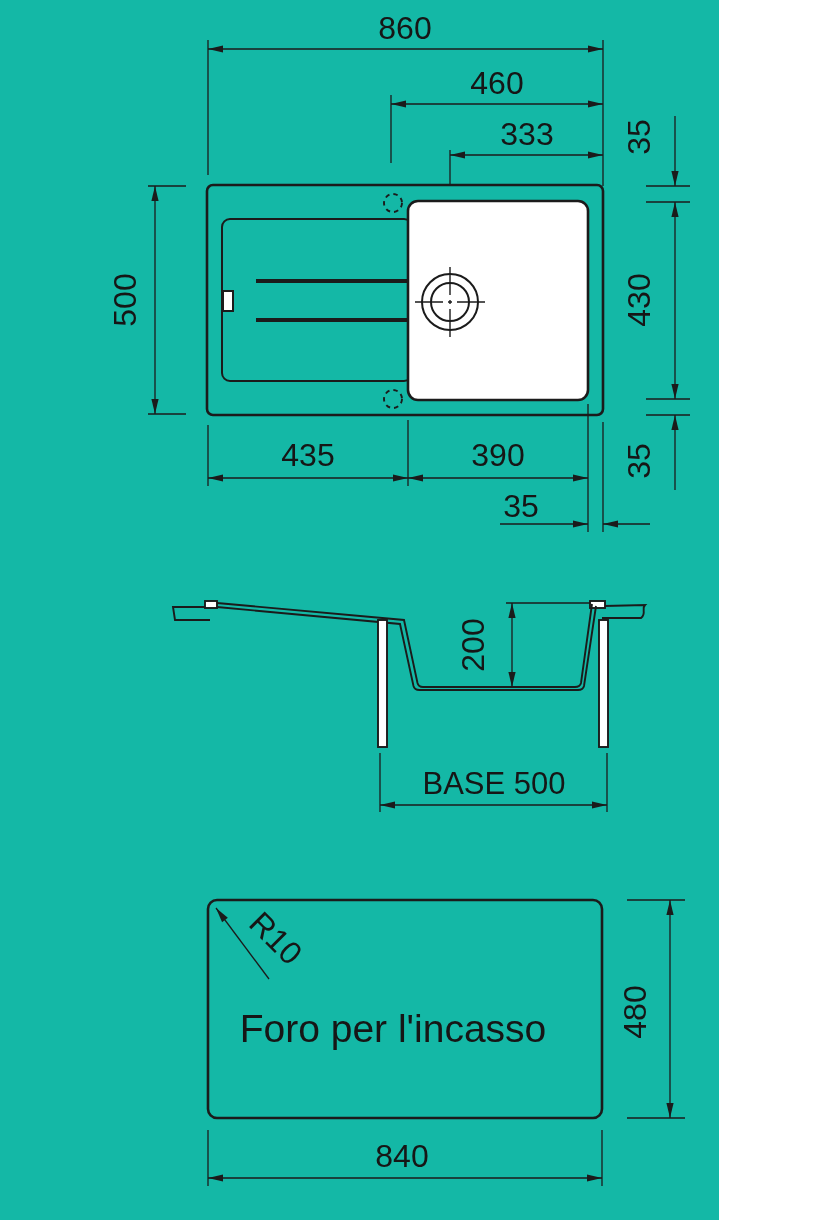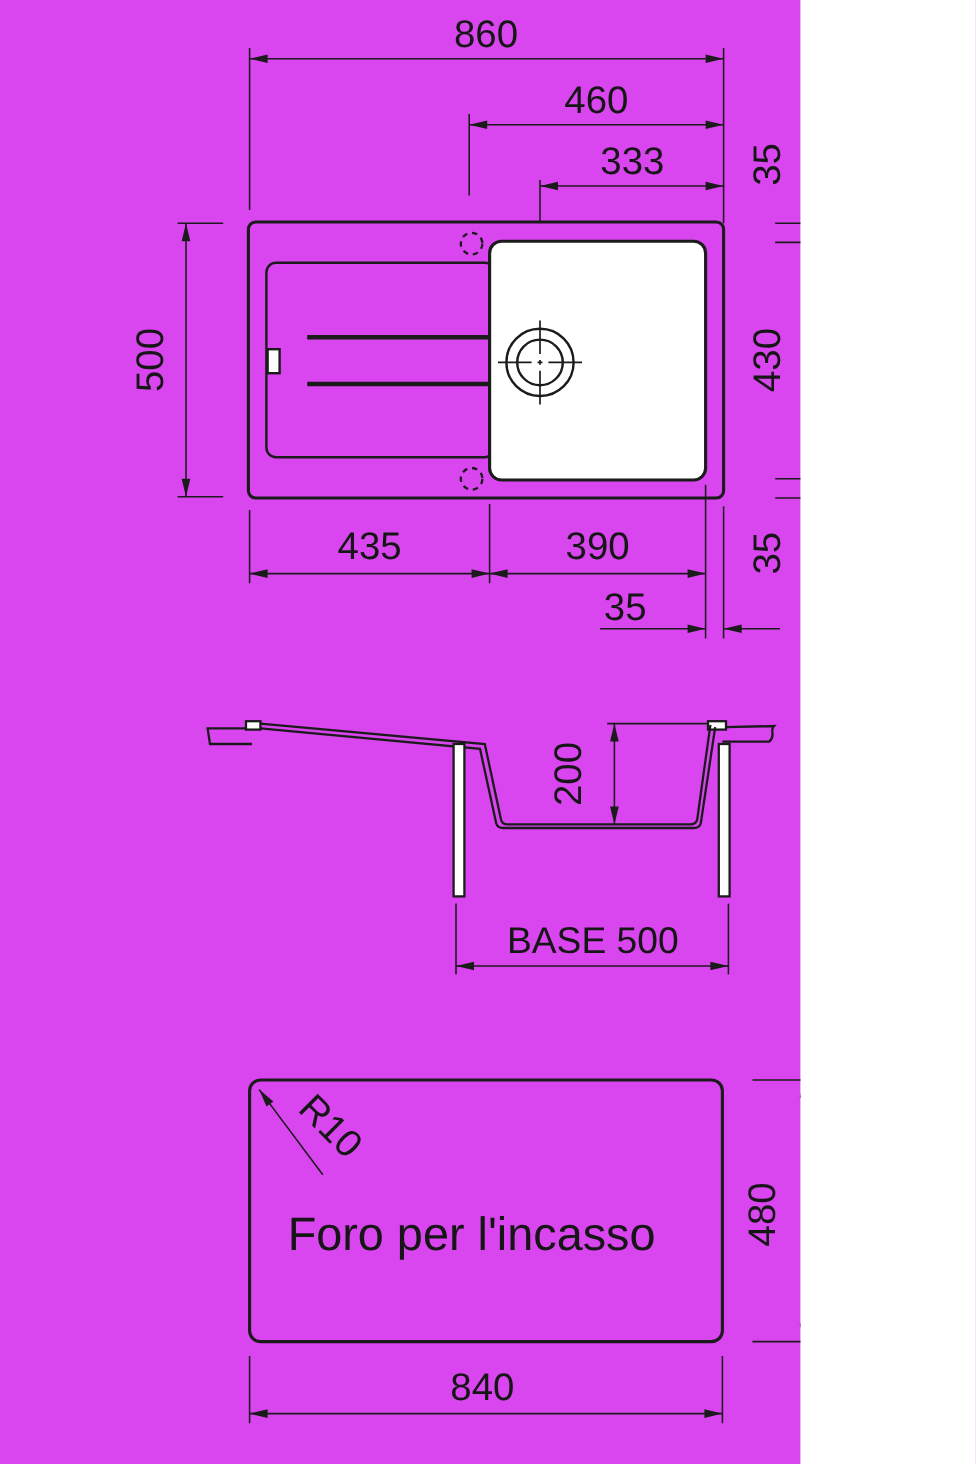--- a/index.html
+++ b/index.html
@@ -1,16 +1,16 @@
 <!DOCTYPE html>
 <html><head>
 <meta charset="utf-8">
 <style>
   html,body{margin:0;padding:0;background:#ffffff;}
-  .stage{width:667px;height:1220px;position:relative;background:#d946ef;overflow:hidden;}
+  .stage{width:719px;height:1220px;position:relative;background:#14b8a6;overflow:hidden;}
   svg{display:block;}
   .thick{stroke:#1b1b1b;stroke-width:2.6;fill:none;}
   .mid{stroke:#1b1b1b;stroke-width:2;fill:none;}
   .profile{stroke:#1b1b1b;stroke-width:1.9;fill:none;}
   .groove{stroke:#1b1b1b;stroke-width:3.8;fill:none;}
   .cline{stroke:#1b1b1b;stroke-width:1.4;fill:none;stroke-dasharray:28 5 4 5 28;}
   .dashed{stroke:#1b1b1b;stroke-width:1.9;fill:none;stroke-dasharray:4.5 4;}
   .dim{stroke:#1b1b1b;stroke-width:1.3;fill:none;}
   .whitefill{fill:#ffffff;}
   text{font-family:"Liberation Sans","DejaVu Sans",sans-serif;fill:#161616;}

